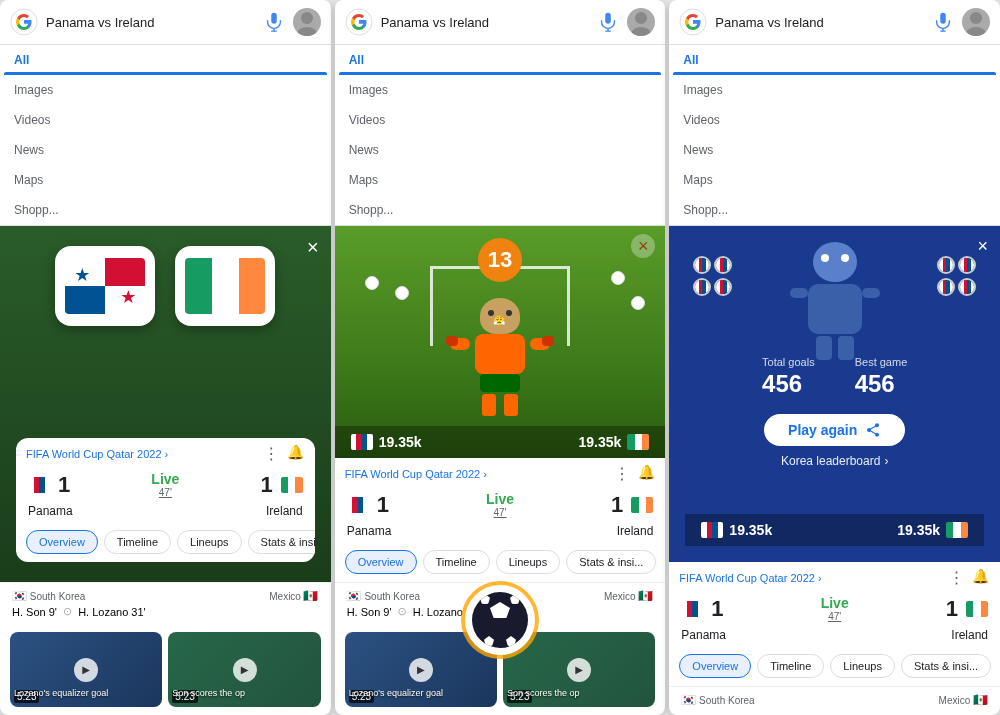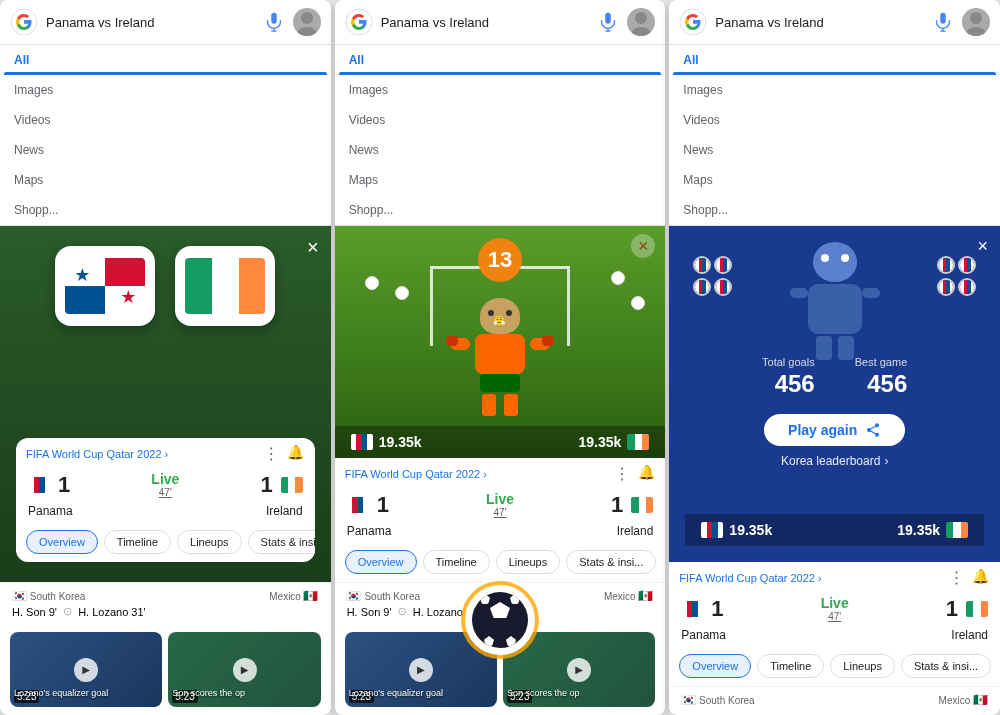--- a/index.html
+++ b/index.html
@@ -489,21 +489,21 @@
       margin: 20px 0 10px;
     }
     .stats-row {
       display: flex;
       gap: 40px;
       margin-bottom: 16px;
     }
     .stat-item {
       display: flex;
       flex-direction: column;
-      align-items: flex-end;
+      align-items: flex-start;
     }
     .stat-label {
       font-size: 11px;
       color: rgba(255,255,255,0.8);
       margin-bottom: 2px;
     }
     .stat-value {
       font-size: 24px;
       font-weight: 700;
       color: #fff;

